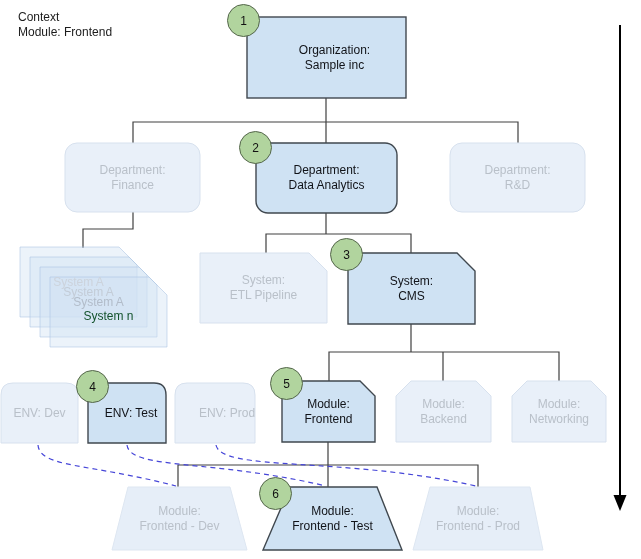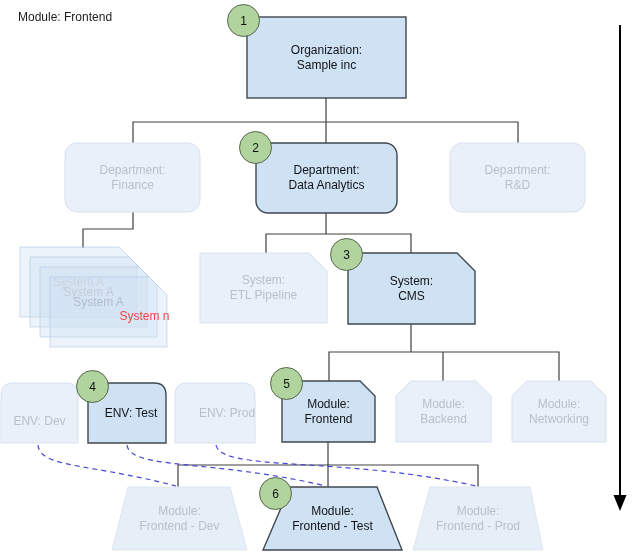--- a/index.html
+++ b/index.html
@@ -69,43 +69,44 @@
 
     <path d="M38,445 C40,468 88,463 176,486" fill="none" stroke="#4646d8" stroke-width="1.2" stroke-dasharray="5 4"></path>
     <path d="M127,445 C130,470 212,459 326,486" fill="none" stroke="#4646d8" stroke-width="1.2" stroke-dasharray="5 4"></path>
     <path d="M216,445 C221,472 342,456 476,486" fill="none" stroke="#4646d8" stroke-width="1.2" stroke-dasharray="5 4"></path>
 
     <line x1="620" y1="25" x2="620" y2="497" stroke="#000000" stroke-width="2"></line>
     <polygon points="613.5,495 626.5,495 620,511" fill="#000000"></polygon>
   </svg>
 
   <div class="context">
+    <div>Context</div>
     <div>Module: Frontend</div>
   </div>
 
-  <div class="label" style="left:247px;top:17px;width:159px;height:81px;">Organization:
+  <div class="label" style="left:247px;top:17px;width:159px;height:81px;padding-left:8px;">Organization:
 Sample inc</div>
   <div class="label faded" style="left:65px;top:143px;width:135px;height:69px;">Department:
 Finance</div>
   <div class="label" style="left:256px;top:143px;width:141px;height:70px;">Department:
 Data Analytics</div>
   <div class="label faded" style="left:450px;top:143px;width:135px;height:69px;">Department:
 R&amp;D</div>
 
   <div class="stack-label" style="left:20px;top:247px;width:117px;height:70px;color:#ccd3dc;">System A</div>
   <div class="stack-label" style="left:30px;top:257px;width:117px;height:70px;color:#c3ccd7;">System A</div>
   <div class="stack-label" style="left:40px;top:267px;width:117px;height:70px;color:#b2bcc9;">System A</div>
-  <div class="stack-label" style="left:50px;top:277px;width:117px;height:78px;color:#ef4444;margin-left:36px;">System n</div>
+  <div class="stack-label" style="left:50px;top:277px;width:117px;height:78px;color:#14532d;">System n</div>
 
   <div class="label faded" style="left:200px;top:253px;width:127px;height:70px;">System:
 ETL Pipeline</div>
   <div class="label" style="left:348px;top:253px;width:127px;height:71px;">System:
 CMS</div>
 
-  <div class="label faded" style="left:1px;top:383px;width:77px;height:60px;margin-top:8px;">ENV: Dev</div>
+  <div class="label faded" style="left:1px;top:383px;width:77px;height:60px;">ENV: Dev</div>
   <div class="label" style="left:88px;top:383px;width:86px;height:60px;">ENV: Test</div>
   <div class="label faded" style="left:175px;top:383px;width:80px;height:60px;padding-left:12px;">ENV: Prod</div>
 
   <div class="label" style="left:282px;top:381px;width:93px;height:61px;">Module:
 Frontend</div>
   <div class="label faded" style="left:396px;top:381px;width:95px;height:61px;">Module:
 Backend</div>
   <div class="label faded" style="left:512px;top:381px;width:94px;height:61px;">Module:
 Networking</div>
 

